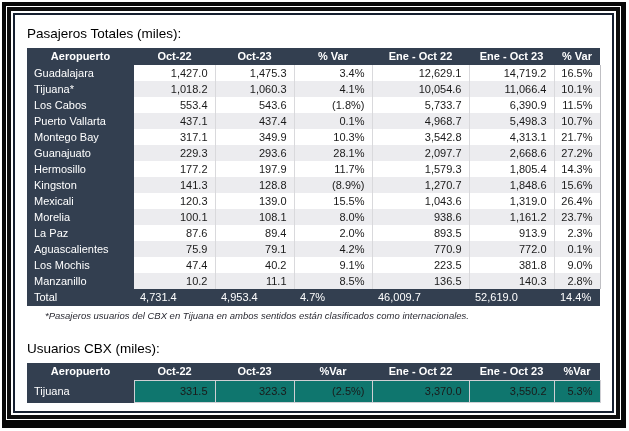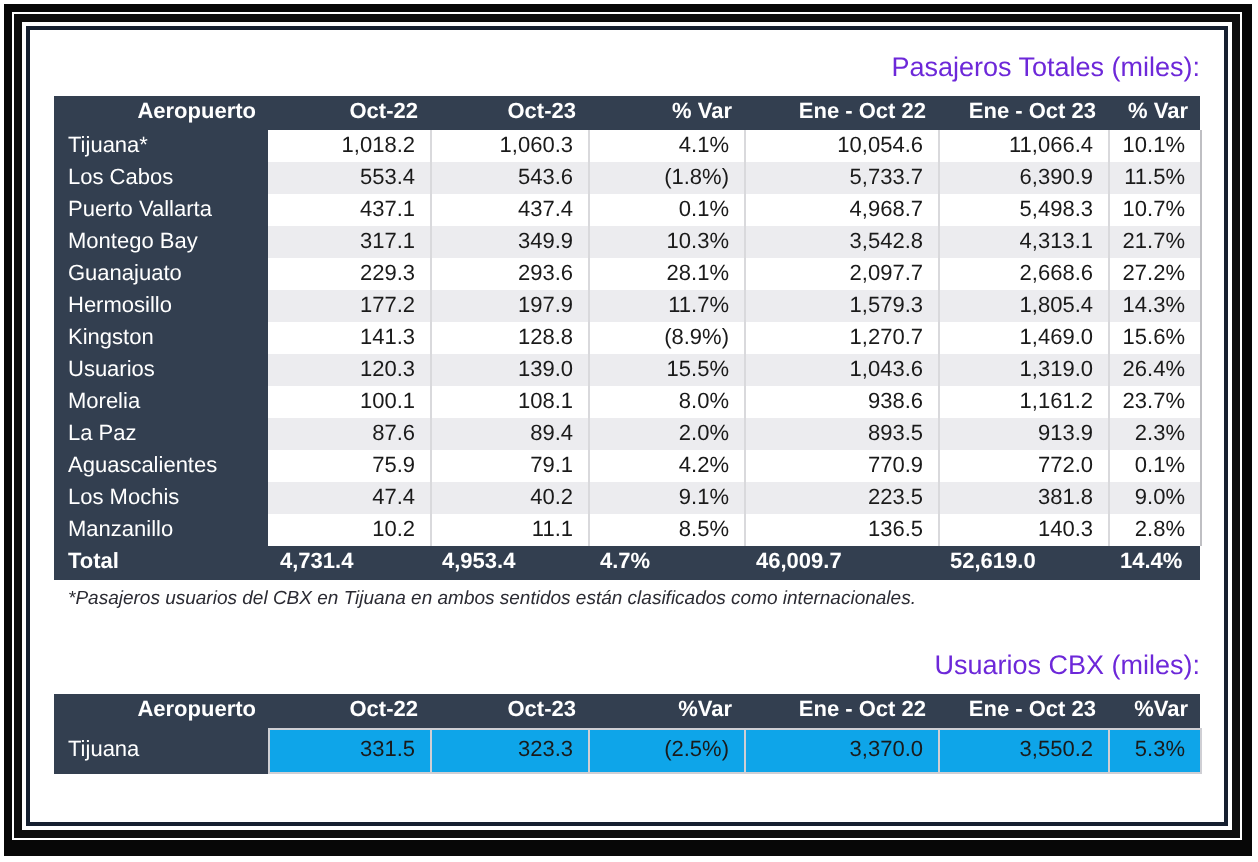--- a/index.html
+++ b/index.html
@@ -14,59 +14,59 @@
   
   .f-outer { position: absolute; top: 2px; left: 2px; right: 3px; bottom: 3px;
              background: #070707; padding: 4px 5px 8px 4px; }
   .f-white1 { background: #ffffff; padding: 1px; height: 100%; }
   .f-black2 { background: #0d0d0d; padding: 4px; height: 100%; }
   .f-white2 { background: #ffffff; padding: 2px; height: 100%; }
   .f-inner  { border: 2px solid #162030; background: #ffffff; height: 100%;
               padding: 5px 12px 0 12px; overflow: hidden; }
 
   .tbl-title {
-    font-size: 13.5px; font-weight: 400; color: #6d28d9;
-    margin: 5px 0 5px 0; line-height: 18px; text-align: right;
+    font-size: 13.5px; font-weight: 400; color: #000000;
+    margin: 5px 0 5px 0; line-height: 18px;
   }
   .tbl-title.second { margin-top: 18px; }
 
   table { border-collapse: collapse; width: 573px; table-layout: fixed;
           font-size: 11px; color: #1a1a1a; }
   th, td { padding: 0 6px; overflow: hidden; white-space: nowrap; }
 
   thead th {
     background: #333F50; color: #ffffff; font-weight: bold;
-    height: 17px; line-height: 17px; text-align: right; font-size: 11px;
+    height: 17px; line-height: 17px; text-align: center; font-size: 11px;
   }
   td.rowhead {
     background: #333F50; color: #ffffff; text-align: left;
     height: 16px; line-height: 16px; font-size: 11px; padding-left: 7px;
   }
   td.val {
     text-align: right; height: 16px; line-height: 16px;
     background: #ffffff; border-right: 1px solid #d9d9dc; padding-right: 7px;
   }
   td.val:last-child { border-right: 1px solid #bfbfc3; }
   tbody tr:nth-child(even) td.val { background: #ececef; }
 
   tfoot td {
-    background: #333F50; color: #ffffff; font-weight: bold;
+    background: #333F50; color: #ffffff; font-weight: normal;
     height: 17px; line-height: 17px;
   }
   tfoot td.total-label { text-align: left; padding-left: 7px; }
   tfoot td.total-val { text-align: left; padding-right: 7px; }
 
   .footnote {
     font-size: 9.5px; font-style: italic; color: #2b2b33;
-    margin: 3px 0 0 7px; line-height: 13px;
+    margin: 3px 0 0 18px; line-height: 13px;
   }
 
   .cbx tbody td.rowhead { height: 21px; line-height: 21px; }
   .cbx tbody td.val { height: 21px; line-height: 21px;
-    border: 1px solid #cfcfd4; background: #0ea5e9; }
+    border: 1px solid #cfcfd4; background: #0f766e; }
 </style>
 </head>
 <body>
 
 <div class="f-outer">
  <div class="f-white1">
   <div class="f-black2">
    <div class="f-white2">
     <div class="f-inner">
 
@@ -88,20 +88,29 @@
             <th>Oct-22</th>
             <th>Oct-23</th>
             <th>% Var</th>
             <th>Ene - Oct 22</th>
             <th>Ene - Oct 23</th>
             <th>% Var</th>
           </tr>
         </thead>
         <tbody>
                 <tr>
+                  <td class="rowhead">Guadalajara</td>
+                  <td class="val">1,427.0</td>
+                  <td class="val">1,475.3</td>
+                  <td class="val">3.4%</td>
+                  <td class="val">12,629.1</td>
+                  <td class="val">14,719.2</td>
+                  <td class="val">16.5%</td>
+                </tr>
+                <tr>
                   <td class="rowhead">Tijuana*</td>
                   <td class="val">1,018.2</td>
                   <td class="val">1,060.3</td>
                   <td class="val">4.1%</td>
                   <td class="val">10,054.6</td>
                   <td class="val">11,066.4</td>
                   <td class="val">10.1%</td>
                 </tr>
                 <tr>
                   <td class="rowhead">Los Cabos</td>
@@ -147,25 +156,25 @@
                   <td class="val">1,579.3</td>
                   <td class="val">1,805.4</td>
                   <td class="val">14.3%</td>
                 </tr>
                 <tr>
                   <td class="rowhead">Kingston</td>
                   <td class="val">141.3</td>
                   <td class="val">128.8</td>
                   <td class="val">(8.9%)</td>
                   <td class="val">1,270.7</td>
-                  <td class="val">1,469.0</td>
+                  <td class="val">1,848.6</td>
                   <td class="val">15.6%</td>
                 </tr>
                 <tr>
-                  <td class="rowhead">Usuarios</td>
+                  <td class="rowhead">Mexicali</td>
                   <td class="val">120.3</td>
                   <td class="val">139.0</td>
                   <td class="val">15.5%</td>
                   <td class="val">1,043.6</td>
                   <td class="val">1,319.0</td>
                   <td class="val">26.4%</td>
                 </tr>
                 <tr>
                   <td class="rowhead">Morelia</td>
                   <td class="val">100.1</td>

